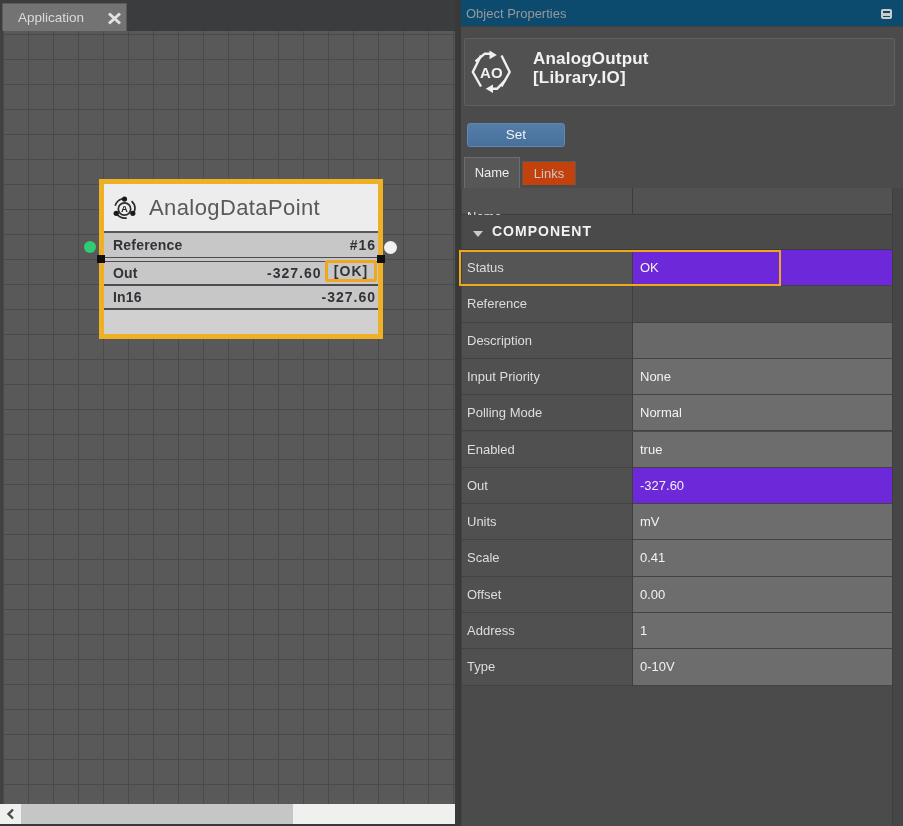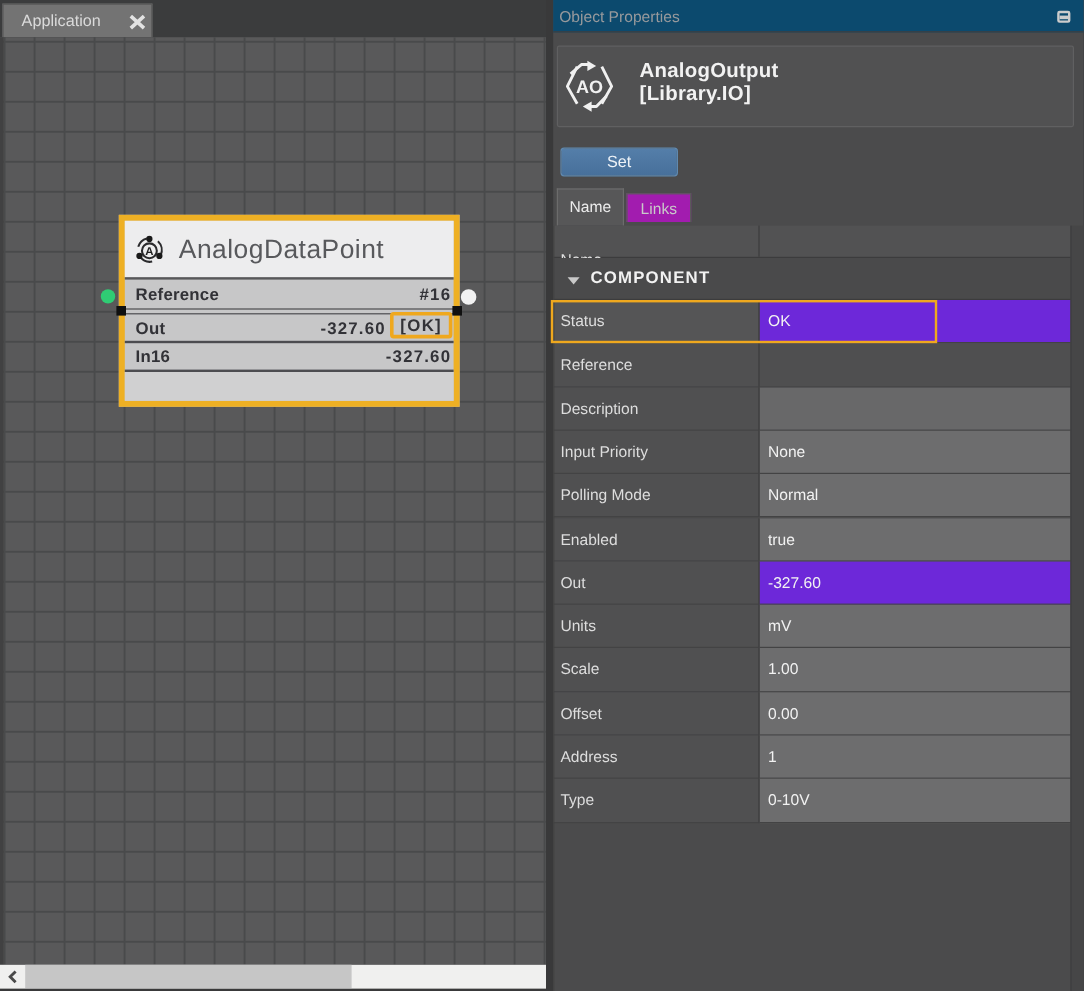--- a/index.html
+++ b/index.html
@@ -57,21 +57,21 @@
   #minico{position:absolute;left:420px;top:9px;width:11px;height:10px;border:2px solid #cccccc;border-radius:2px;box-sizing:border-box;}
   #minico .bar{position:absolute;left:0px;top:2px;width:7px;height:3px;background:#cccccc;}
 
   #hdrbox{left:3px;top:38px;width:431px;height:68px;background:#515152;border:1px solid #606061;border-radius:2px;box-sizing:border-box;}
   #hdrtxt{position:absolute;left:68px;top:11px;font-size:17px;font-weight:bold;color:#f2f2f2;line-height:18.5px;letter-spacing:0.2px;}
 
   #setbtn{left:6px;top:123px;width:98px;height:24px;background:linear-gradient(#547ea9,#47709b);border:1px solid #5f89b0;border-radius:3px;box-sizing:border-box;color:#eef3f8;font-size:13.5px;text-align:center;line-height:22px;}
 
   .ptab{box-sizing:border-box;font-size:13px;text-align:center;}
   #tab-main{left:3px;top:157px;width:56px;height:31px;background:#575758;border:1px solid #6c6c6c;border-bottom:none;color:#ececec;line-height:30px;}
-  #tab-links{left:61px;top:161px;width:54px;height:24px;background:#a21caf;border:1px solid #5a5a5a;border-bottom:none;color:#c9c9c9;line-height:23px;}
+  #tab-links{left:61px;top:161px;width:54px;height:24px;background:#c2410c;border:1px solid #5a5a5a;border-bottom:none;color:#c9c9c9;line-height:23px;}
 
   
   #tblhead{left:0;top:188px;width:432px;height:27px;background:#525253;border-bottom:1px solid #3c3c3d;box-sizing:border-box;color:#e0e0e0;font-size:13px;}
   #tblhead .n{position:absolute;left:6px;top:5px;margin-top:16px;}
   #tblhead .v{position:absolute;left:172px;top:5px;margin-top:24px;}
   #vdiv-h{position:absolute;left:171px;top:0;width:1px;height:26px;background:#3c3c3d;}
 
   #grouprow{left:0;top:215px;width:432px;height:35px;background:#4a4a4b;border-bottom:1px solid #3c3c3d;box-sizing:border-box;color:#f2f2f2;font-size:13px;font-weight:bold;}
   #grouprow .lbl{position:absolute;left:31px;top:8px;letter-spacing:1px;font-size:14px;}
   #grouparrow{position:absolute;left:12px;top:15.5px;width:0;height:0;border-left:5px solid transparent;border-right:5px solid transparent;border-top:6.5px solid #c9c9c9;}
@@ -259,21 +259,21 @@
         <div class="val ed">
           <span>mV</span>
         </div>
         <span class="vd"></span>
       </div>
     <div class="abs prow" style="top:540.4px">
         <div class="name">
           <span>Scale</span>
         </div>
         <div class="val ed">
-          <span>1.00</span>
+          <span>0.41</span>
         </div>
         <span class="vd"></span>
       </div>
     <div class="abs prow" style="top:576.7px">
         <div class="name">
           <span>Offset</span>
         </div>
         <div class="val ed">
           <span>0.00</span>
         </div>

